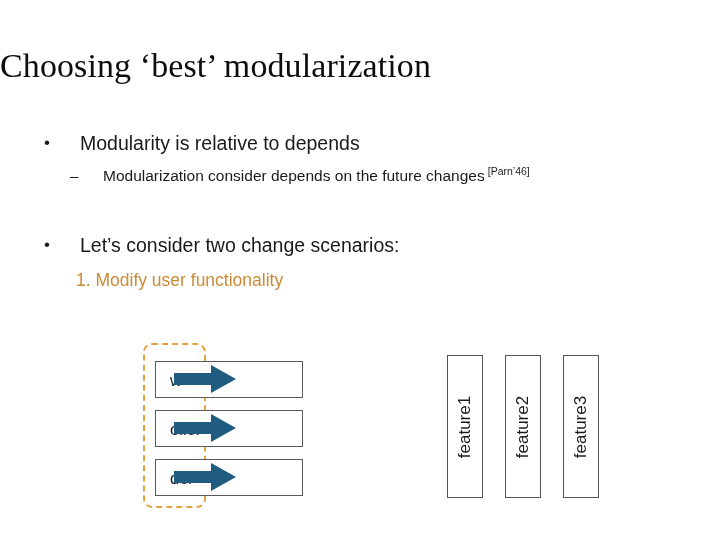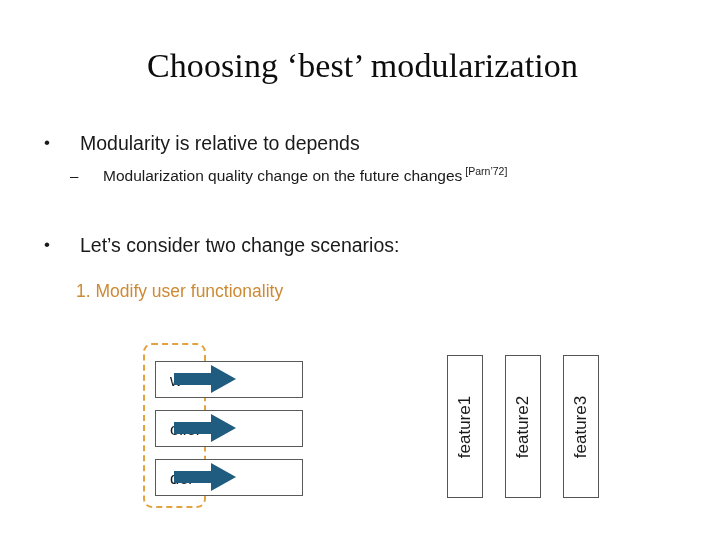--- a/index.html
+++ b/index.html
@@ -23,21 +23,21 @@
     inset: 0;
     background: #ffffff;
   }
 
   
   .slide-title {
     position: absolute;
     left: 0;
     top: 44px;
     width: 725px;
-    text-align: center;
+    text-align: left;
     font-family: "Liberation Serif", serif;
     font-size: 34px;
     line-height: 44px;
     font-weight: 400;
     letter-spacing: 0.1px;
     color: #0d0d0d;
     white-space: nowrap;
   }
 
   
@@ -93,21 +93,21 @@
     color: #1a1a1a;
   }
 
   #bullet-modularity { top: 130px; }
   #bullet-modularization-quality { top: 165px; }
   #bullet-scenarios { top: 232px; }
 
   .scenario-line {
     position: absolute;
     left: 76px;
-    top: 279px;
+    top: 268px;
     font-size: 17.5px;
     line-height: 24px;
     color: #cd8a35;
     white-space: nowrap;
   }
 
   
   .mvc-group {
     position: absolute;
     left: 0;
@@ -208,21 +208,21 @@
 
   <div class="slide-title">Choosing ‘best’ modularization</div>
 
   <div class="bullet-l1" id="bullet-modularity">
     <span class="marker">•</span>
     <span class="btext">Modularity is relative to depends</span>
   </div>
 
   <div class="bullet-l2" id="bullet-modularization-quality">
     <span class="marker">–</span>
-    <span class="btext"><span>Modularization quality change on the future changes</span><span class="cite">[Parn’72]</span></span>
+    <span class="btext"><span>Modularization consider depends on the future changes</span><span class="cite">[Parn’46]</span></span>
   </div>
 
   <div class="bullet-l1" id="bullet-scenarios">
     <span class="marker">•</span>
     <span class="btext">Let’s consider two change scenarios:</span>
   </div>
 
   <div class="scenario-line">1. Modify user functionality</div>
 
   <div class="mvc-group">

